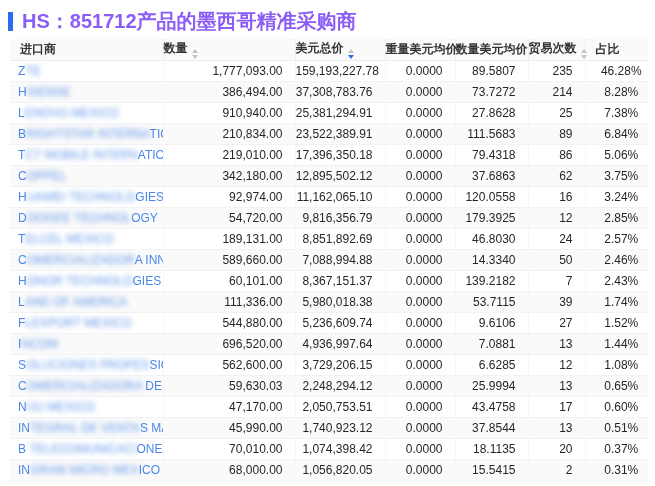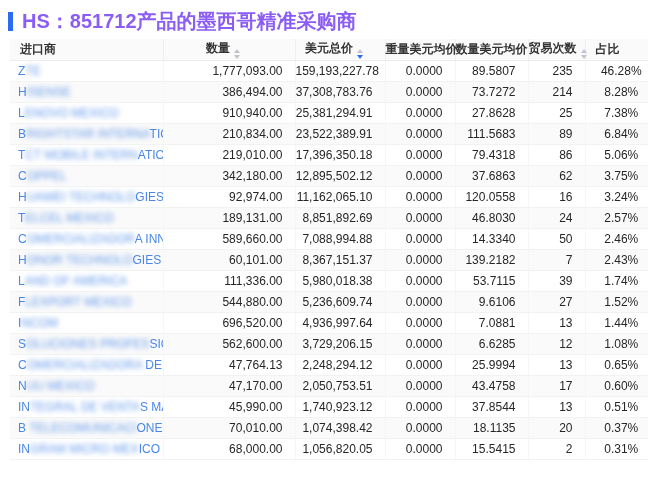--- a/index.html
+++ b/index.html
@@ -13,21 +13,21 @@
   .page-title { margin:0; font-size:20px; line-height:24px; font-weight:700; color:#8b5cf6; white-space:nowrap; }
 
   .table-wrap { margin:5px 7px 0 10px; }
   table { border-collapse:collapse; table-layout:fixed; width:638px; font-size:12px; }
 
   thead th {
     background:#fafafa; height:21px; padding:0; font-weight:700; color:#333;
     border-bottom:1px solid #ededed; border-right:1px solid #efefef; white-space:nowrap;
   }
   thead th:last-child { border-right:none; }
-  thead th.right { text-align:center; padding-right:12px; }
+  thead th.right { text-align:left; padding-right:12px; }
   thead th.left { text-align:left; padding-left:10px;margin-top:44px; }
 
   tbody td {
     height:20px; padding:0; color:#262626; white-space:nowrap; overflow:hidden;
     border-bottom:1px solid #f2f2f2; border-right:1px solid #f6f6f6; line-height:20px;
   }
   tbody td:last-child { border-right:none; }
   tbody tr:nth-child(even) { background:#fafafa; }
   td.num { text-align:right; padding-right:12px; }
   td.name { text-align:left; padding-left:8px; }
@@ -140,20 +140,29 @@
           <tr>
             <td class="name"><span class="link"><span>H</span><span class="blurred">UAWEI TECHNOLO</span><span>GIES ...</span></span></td>
             <td class="num">92,974.00</td>
             <td class="num">11,162,065.10</td>
             <td class="num">0.0000</td>
             <td class="num">120.0558</td>
             <td class="num">16</td>
             <td class="share">3.24%</td>
           </tr>
           <tr>
+            <td class="name"><span class="link"><span>D</span><span class="blurred">OOGEE TECHNOL</span><span>OGY</span></span></td>
+            <td class="num">54,720.00</td>
+            <td class="num">9,816,356.79</td>
+            <td class="num">0.0000</td>
+            <td class="num">179.3925</td>
+            <td class="num">12</td>
+            <td class="share">2.85%</td>
+          </tr>
+          <tr>
             <td class="name"><span class="link"><span>T</span><span class="blurred">ELCEL MEXICO</span><span></span></span></td>
             <td class="num">189,131.00</td>
             <td class="num">8,851,892.69</td>
             <td class="num">0.0000</td>
             <td class="num">46.8030</td>
             <td class="num">24</td>
             <td class="share">2.57%</td>
           </tr>
           <tr>
             <td class="name"><span class="link"><span>C</span><span class="blurred">OMERCIALIZADOR</span><span>A INN...</span></span></td>
@@ -204,21 +213,21 @@
             <td class="name"><span class="link"><span>S</span><span class="blurred">OLUCIONES PROFES</span><span>SION...</span></span></td>
             <td class="num">562,600.00</td>
             <td class="num">3,729,206.15</td>
             <td class="num">0.0000</td>
             <td class="num">6.6285</td>
             <td class="num">12</td>
             <td class="share">1.08%</td>
           </tr>
           <tr>
             <td class="name"><span class="link"><span>C</span><span class="blurred">OMERCIALIZADORA</span><span> DE ...</span></span></td>
-            <td class="num">47,764.13</td>
+            <td class="num">59,630.03</td>
             <td class="num">2,248,294.12</td>
             <td class="num">0.0000</td>
             <td class="num">25.9994</td>
             <td class="num">13</td>
             <td class="share">0.65%</td>
           </tr>
           <tr>
             <td class="name"><span class="link"><span>N</span><span class="blurred">UU MEXICO</span><span></span></span></td>
             <td class="num">47,170.00</td>
             <td class="num">2,050,753.51</td>

